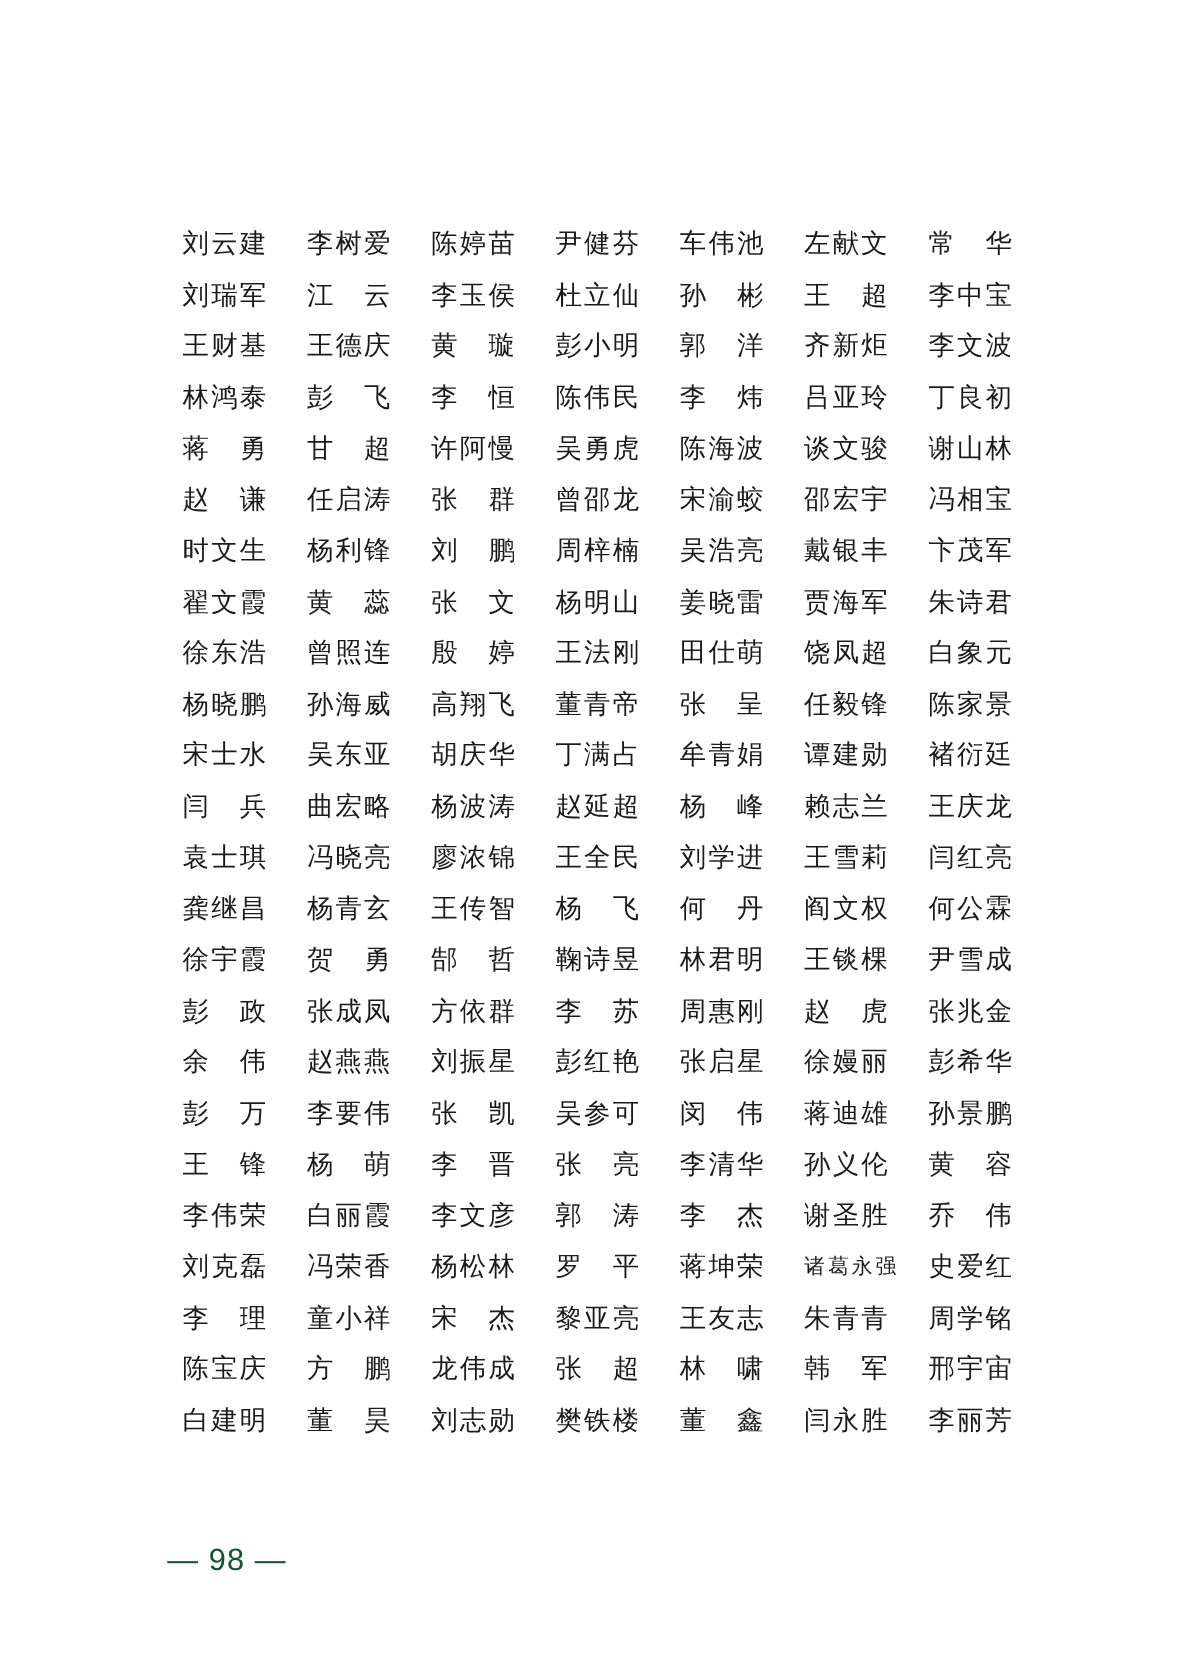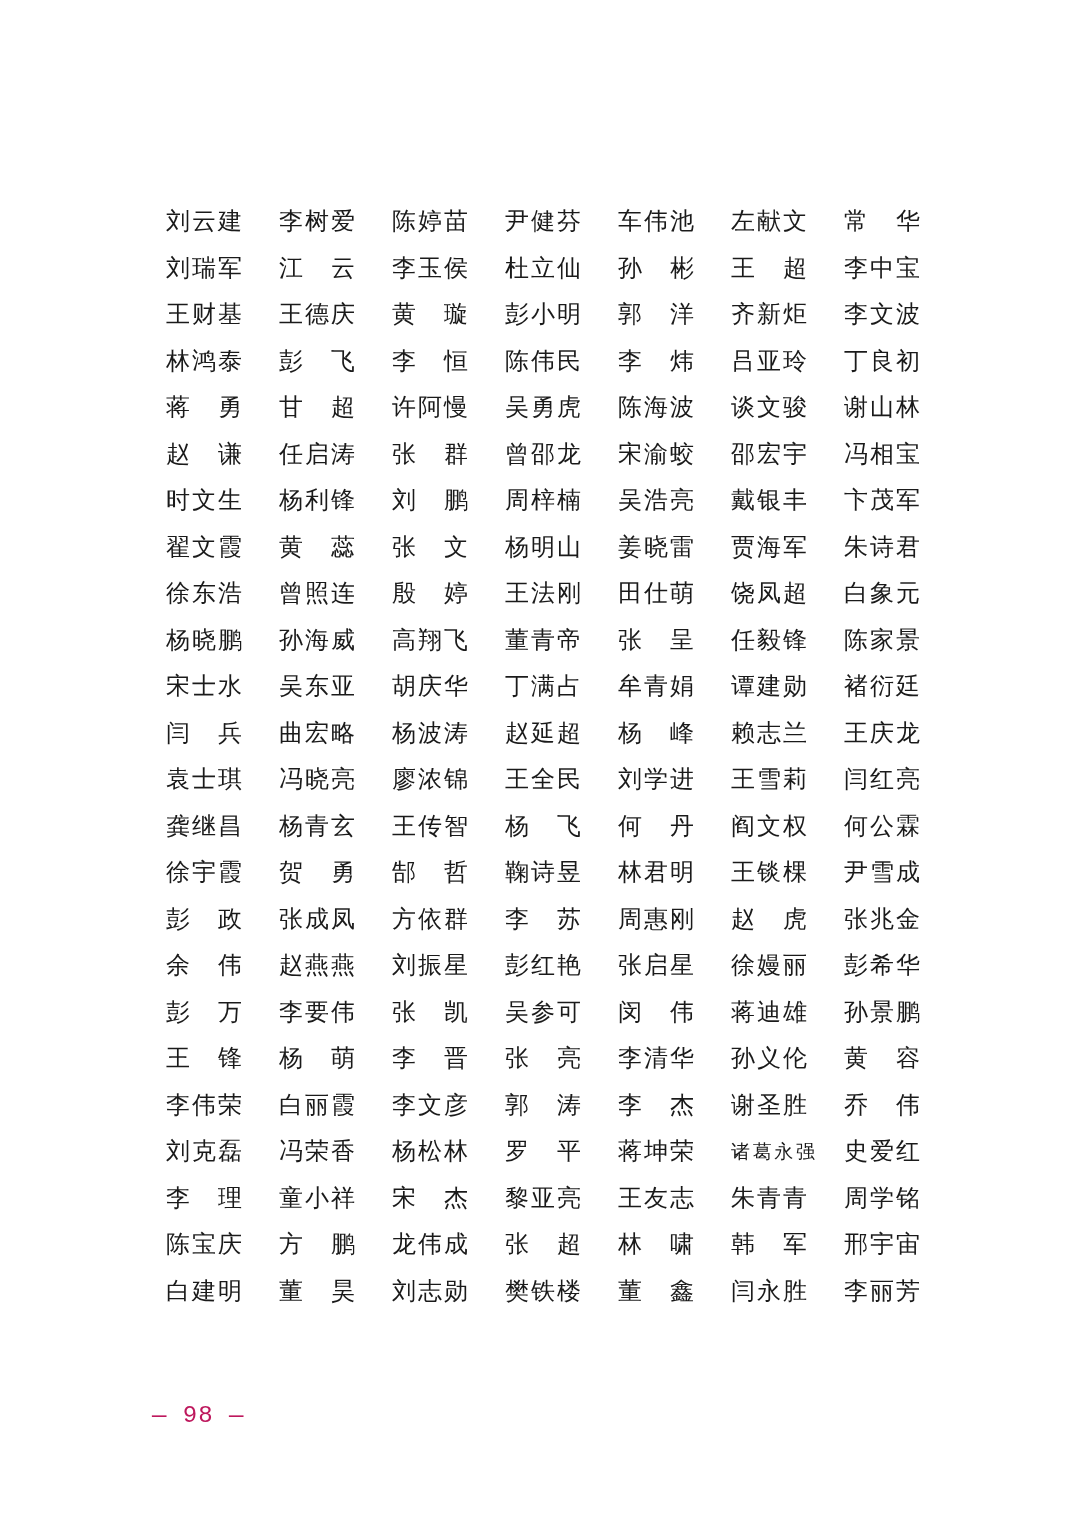--- a/index.html
+++ b/index.html
@@ -16,22 +16,22 @@
   }
   .name {
     font-size: 24px; line-height: 46.5px; height: 46.5px;
     width: 76px; white-space: nowrap;
     display: flex; justify-content: space-between; align-items: center;
   }
   .name.n4 { font-size: 19px; width: 84px; }
   .name span { display: inline-block; }
   .page-number {
     position: absolute; left: 152px; top: 1402px;
-    font-size: 24px; color: #be185d; letter-spacing: 1px;
-    font-family: Liberation Mono, monospace;
+    font-size: 28px; color: #14532d; letter-spacing: 1px;
+    font-family: Liberation Sans, sans-serif;
   }
 </style>
 </head>
 <body>
 
 <div class="names" id="names">
     <div class="name">
       <span>刘</span>
       <span>云</span>
       <span>建</span>

